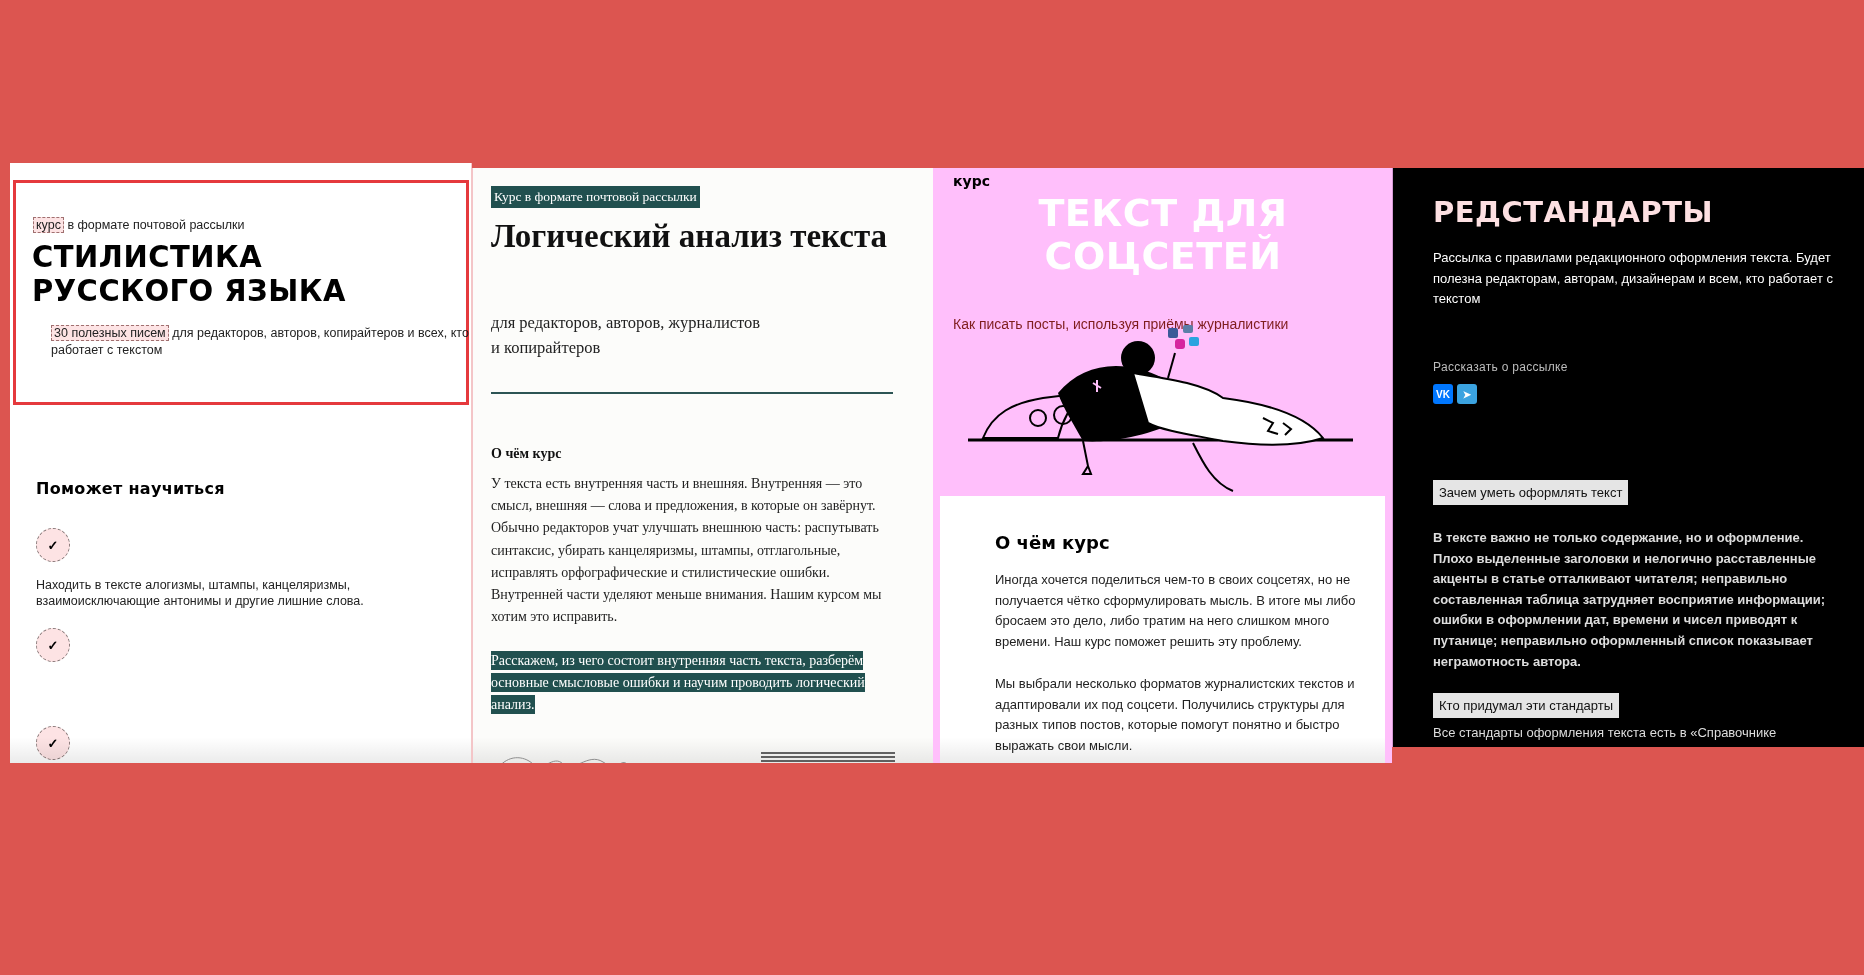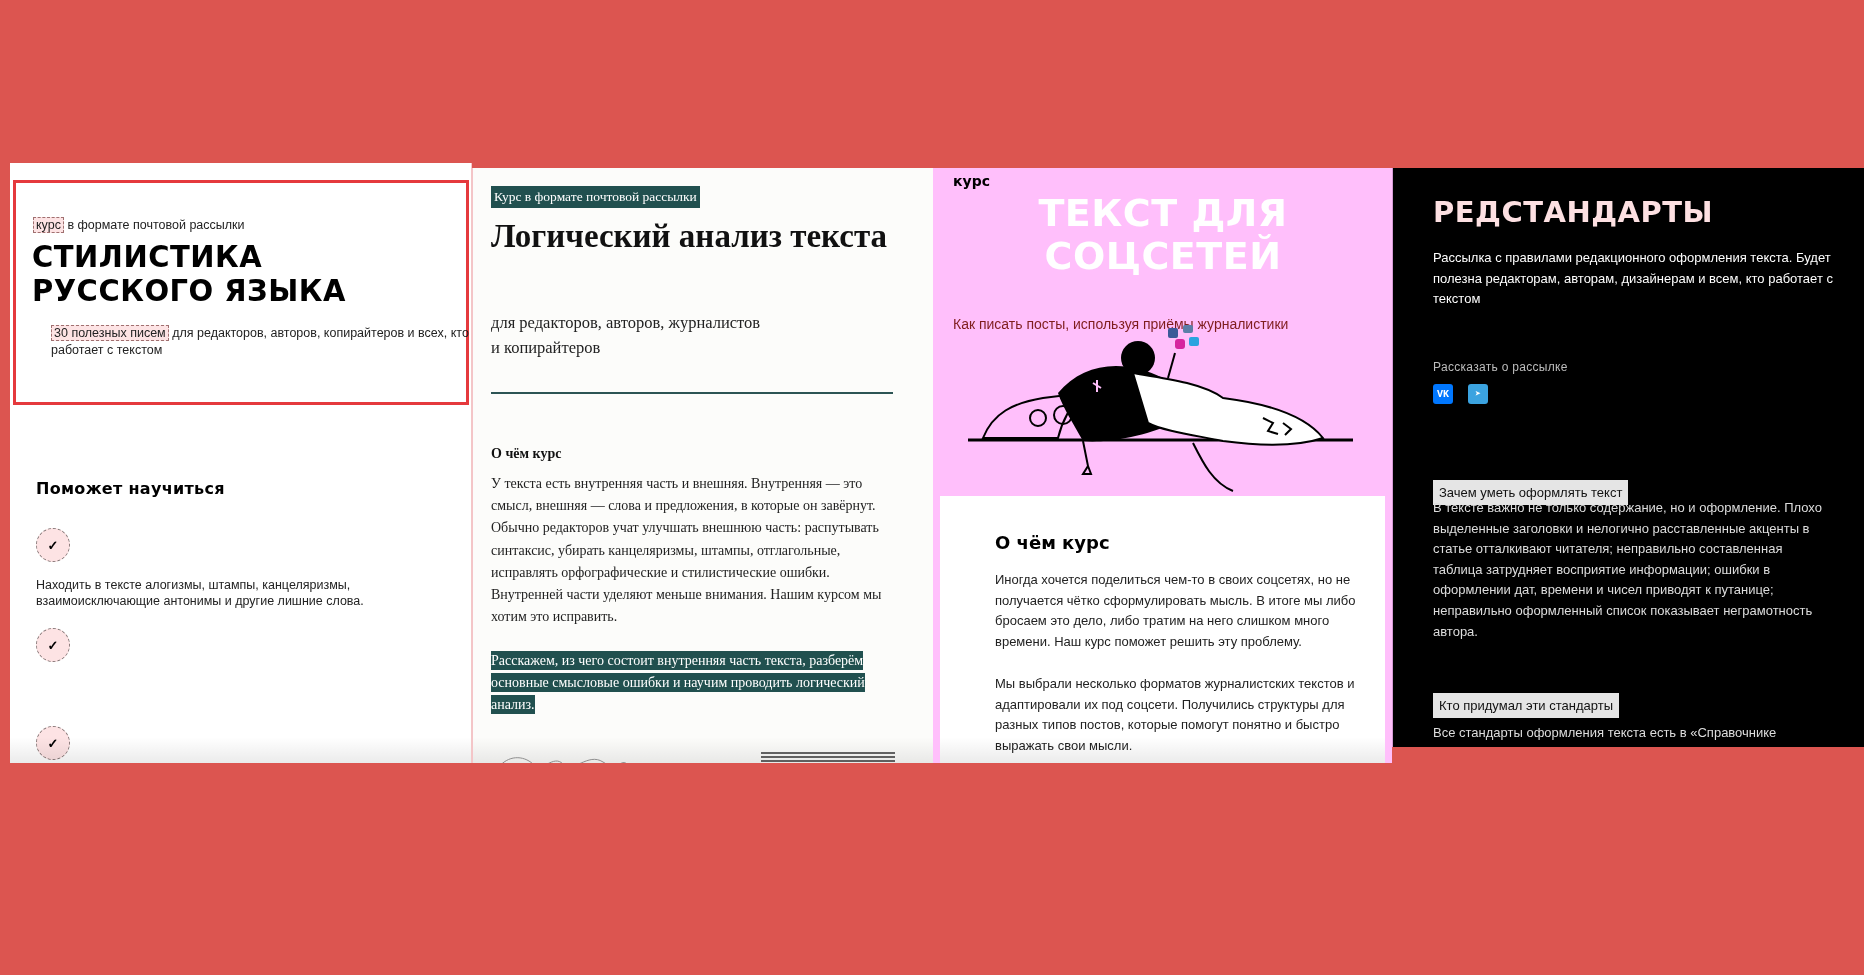--- a/index.html
+++ b/index.html
@@ -47,21 +47,21 @@
   #p3 .illus { left: 30px; top: 155px; width: 400px; height: 175px; }
   #p3 .card { left: 7px; top: 328px; width: 445px; height: 267px; background: #fff; }
   #p3 .card .h2 { left: 55px; top: 36px; font-family: "DejaVu Sans", sans-serif; font-weight: bold; font-size: 18px; color: #000; }
   #p3 .card .p { left: 55px; width: 380px; font-size: 13px; line-height: 20.5px; color: #222; }
 
   
   #p4 { left: 1392px; top: 168px; width: 512px; height: 579px; background: #000; border-left: 1px solid #d49ad4; }
   #p4 .title { left: 40px; top: 27px; font-family: "DejaVu Sans", sans-serif; font-weight: bold; font-size: 29px; color: #fde0e2; letter-spacing: 0.5px; }
   #p4 .desc { left: 40px; top: 80px; width: 400px; font-size: 13px; line-height: 20.5px; color: #fff; }
   #p4 .share { left: 40px; top: 192px; font-size: 12px; color: #bcbcbc; letter-spacing: 0.3px; }
-  #p4 .icons { left: 40px; top: 216px; display: flex; gap: 15px; font-family: Liberation Mono, monospace; }
+  #p4 .icons { left: 40px; top: 216px; display: flex; gap: 4px; }
   .ico { width: 20px; height: 20px; border-radius: 3px; display: flex; align-items: center; justify-content: center;
     color: #fff; font-size: 10px; font-weight: bold; }
   #p4 .tag { left: 40px; background: #e5e5e5; color: #111; font-size: 13px; padding: 5px 6px; }
   #p4 .body { left: 40px; width: 400px; font-size: 13px; line-height: 20.6px; color: #ddd; }
 </style>
 </head>
 <body>
 
 <section id="p1" class="panel shade">
   <div class="abs frame"></div>
@@ -136,16 +136,16 @@
 
 <section id="p4" class="panel">
   <h1 class="abs title">РЕДСТАНДАРТЫ</h1>
   <p class="abs desc">Рассылка с правилами редакционного оформления текста. Будет полезна редакторам, авторам, дизайнерам и всем, кто работает с текстом</p>
   <div class="abs share">Рассказать о рассылке</div>
   <div class="abs icons">
     <div class="ico" style="background:#0077ff;">VK</div>
     <div class="ico" style="background:#3ba3e0;">➤</div>
   </div>
   <div class="abs tag" style="top:312px;">Зачем уметь оформлять текст</div>
-  <p class="abs body" style="top:330px;">В тексте важно не только содержание, но и оформление. Плохо выделенные заголовки и нелогично расставленные акценты в статье отталкивают читателя; неправильно составленная таблица затрудняет восприятие информации; ошибки в оформлении дат, времени и чисел приводят к путанице; неправильно оформленный список показывает неграмотность автора.</p>
+  <p class="abs body" style="top:360px;font-weight:bold;">В тексте важно не только содержание, но и оформление. Плохо выделенные заголовки и нелогично расставленные акценты в статье отталкивают читателя; неправильно составленная таблица затрудняет восприятие информации; ошибки в оформлении дат, времени и чисел приводят к путанице; неправильно оформленный список показывает неграмотность автора.</p>
   <div class="abs tag" style="top:525px;">Кто придумал эти стандарты</div>
   <p class="abs body" style="top:555px;">Все стандарты оформления текста есть в «Справочнике издателя и автора» Аркадия Мильчина и Людмилы</p>
 </section>
 
 </body></html>

